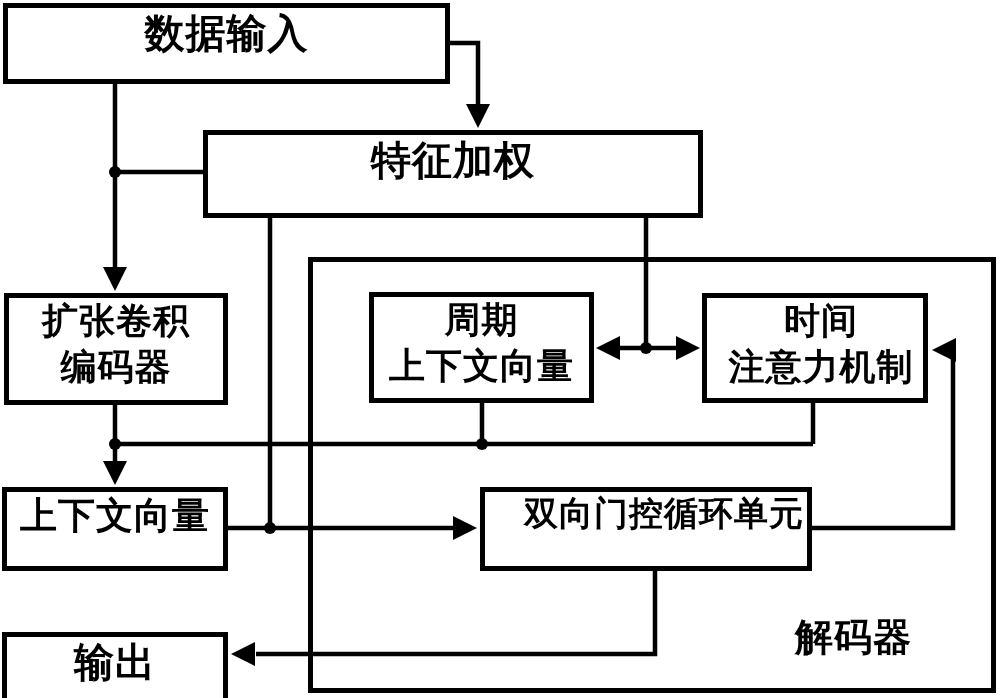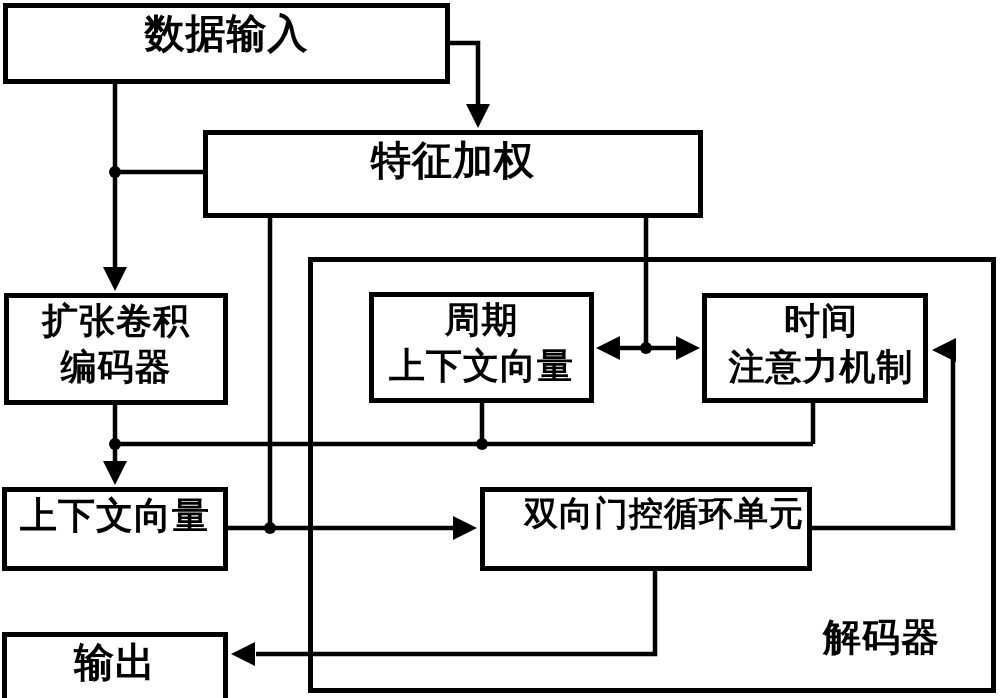--- a/index.html
+++ b/index.html
@@ -44,21 +44,21 @@
     box-sizing: border-box;
     background: #ffffff;
     border: 5px solid #000000;
     z-index: 1;
   }
   .floating-label {
     position: absolute;
     z-index: 3;
     color: #000000;
     font-weight: 700;
-    text-align: right;
+    text-align: left;
     letter-spacing: 1px;
   }
 
   
   #n-data-input        { left: 3px;   top: 3px;   width: 447px; height: 81px; }
   #n-data-input .node-label { font-size: 40px; }
   #n-feature-weighting { left: 203px; top: 130px; width: 500px; height: 88px; }
   #n-feature-weighting .node-label { font-size: 40px; }
   #n-decoder           { left: 308px; top: 257px; width: 688px; height: 436px; }
   #n-encoder           { left: 4px;   top: 293px; width: 224px; height: 112px; }

